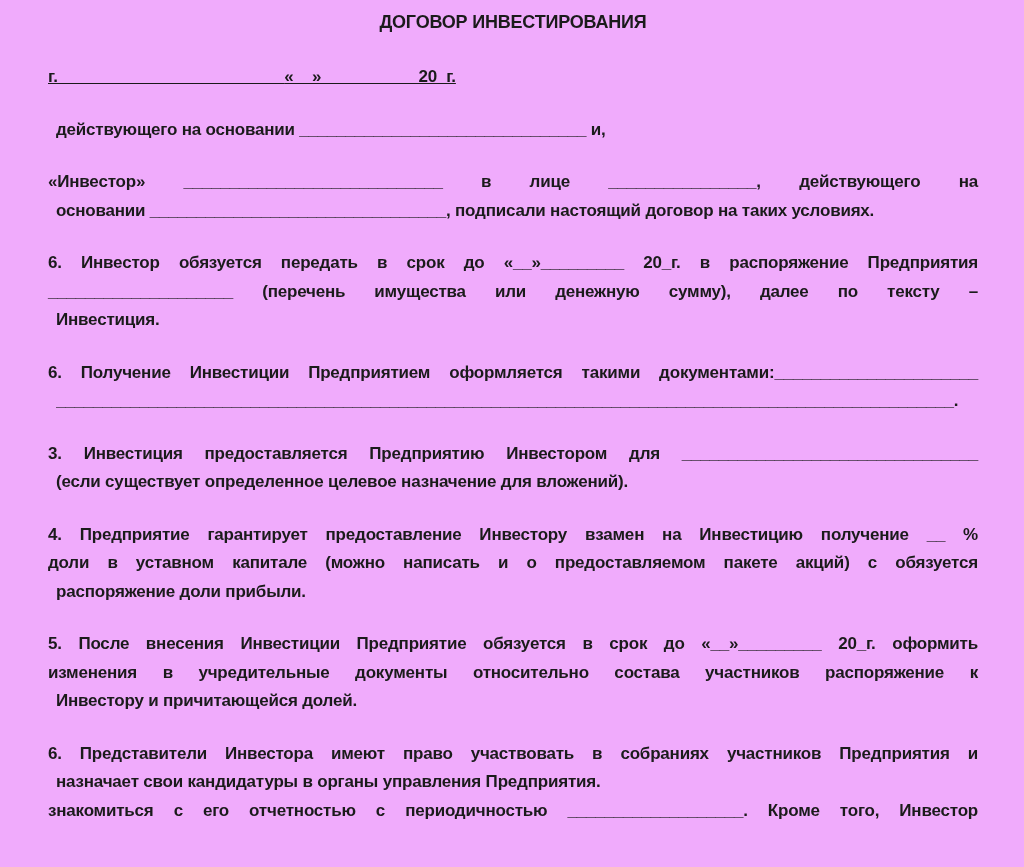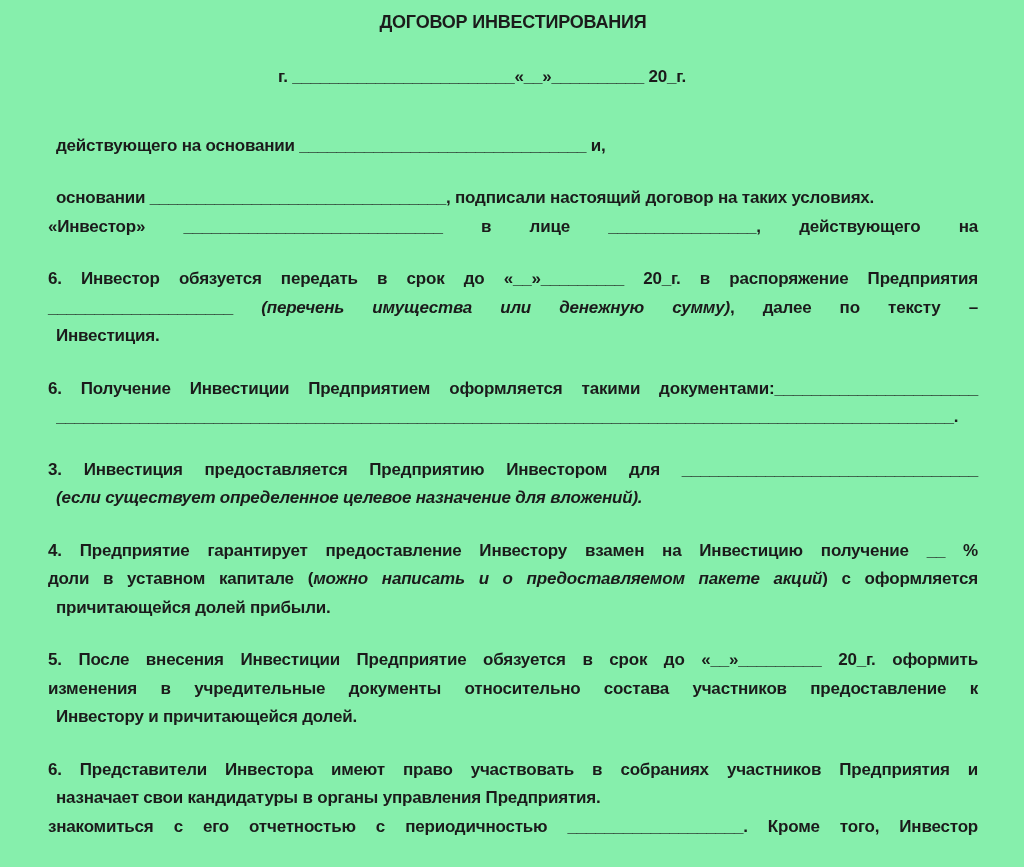--- a/index.html
+++ b/index.html
@@ -1,92 +1,93 @@
 <!DOCTYPE html>
 <html><head>
 <meta charset="utf-8">
 <style>
   html, body { margin: 0; padding: 0; background: #ffffff; }
   .page {
     width: 1024px; height: 867px; box-sizing: border-box;
     padding: 12px 46px 0 48px;
-    background: #86efac;
+    background: #f0abfc;
     font-family: "Liberation Sans", sans-serif;
     font-weight: 700;
     color: #1b1b1b;
     font-size: 17px;
     letter-spacing: -0.2px;
     overflow: hidden;
   }
   .title {
     margin: 0 0 30px 0;
     text-align: center;
     font-size: 18px;
     font-weight: 700;
   }
   .header-row {
     display: flex;
-    justify-content: center;
+    justify-content: flex-start;
     line-height: 28.5px;
-    margin: 0 0 40px 0;
+    margin: 0 0 24px 0;
+    text-decoration: underline;
   }
   .date-part { margin-right: 62px; }
   .para { margin: 0 0 24px 0; }
   .line { line-height: 28.5px; text-align: justify; }
   .line.stretch { text-align-last: justify; }
   .line.left { text-align: left; text-align-last: left; margin-left: 8px; }
-  .italic { font-style: italic; }
+  .italic { }
   .fullblank { white-space: nowrap; overflow: hidden; }
 </style>
 </head>
 <body>
 
 <div class="page">
 
   <h1 class="title">ДОГОВОР ИНВЕСТИРОВАНИЯ</h1>
 
   <div class="header-row">
     <span>г. ________________________</span>
     <span class="date-part">«__»__________ 20_г.</span>
   </div>
 
   <div class="para">
     <div class="line left">действующего на основании _______________________________ и,</div>
   </div>
 
   <div class="para">
+    <div class="line stretch">«Инвестор» ____________________________ в лице ________________, действующего на</div>
     <div class="line left">основании ________________________________, подписали настоящий договор на таких условиях.</div>
-    <div class="line stretch">«Инвестор» ____________________________ в лице ________________, действующего на</div>
   </div>
 
   <div class="para">
     <div class="line stretch">6. Инвестор обязуется передать в срок до «__»_________ 20_г. в распоряжение Предприятия</div>
     <div class="line stretch"><span>____________________ </span><span class="italic">(перечень имущества или денежную сумму)</span><span>, далее по тексту –</span></div>
     <div class="line left">Инвестиция.</div>
   </div>
 
   <div class="para">
     <div class="line stretch">6. Получение Инвестиции Предприятием оформляется такими документами:______________________</div>
     <div class="line left fullblank">_________________________________________________________________________________________________.</div>
   </div>
 
   <div class="para">
     <div class="line stretch">3. Инвестиция предоставляется Предприятию Инвестором для ________________________________</div>
     <div class="line left italic">(если существует определенное целевое назначение для вложений).</div>
   </div>
 
   <div class="para">
     <div class="line stretch">4. Предприятие гарантирует предоставление Инвестору взамен на Инвестицию получение __ %</div>
-    <div class="line stretch"><span>доли в уставном капитале (</span><span class="italic">можно написать и о предоставляемом пакете акций</span><span>) с оформляется</span></div>
-    <div class="line left">причитающейся долей прибыли.</div>
+    <div class="line stretch"><span>доли в уставном капитале (</span><span class="italic">можно написать и о предоставляемом пакете акций</span><span>) с обязуется</span></div>
+    <div class="line left">распоряжение доли прибыли.</div>
   </div>
 
   <div class="para">
     <div class="line stretch">5. После внесения Инвестиции Предприятие обязуется в срок до «__»_________ 20_г. оформить</div>
-    <div class="line stretch">изменения в учредительные документы относительно состава участников предоставление к</div>
+    <div class="line stretch">изменения в учредительные документы относительно состава участников распоряжение к</div>
     <div class="line left">Инвестору и причитающейся долей.</div>
   </div>
 
   <div class="para">
     <div class="line stretch">6. Представители Инвестора имеют право участвовать в собраниях участников Предприятия и</div>
     <div class="line left">назначает свои кандидатуры в органы управления Предприятия.</div>
     <div class="line stretch">знакомиться с его отчетностью с периодичностью ___________________. Кроме того, Инвестор</div>
   </div>
 
 </div>

